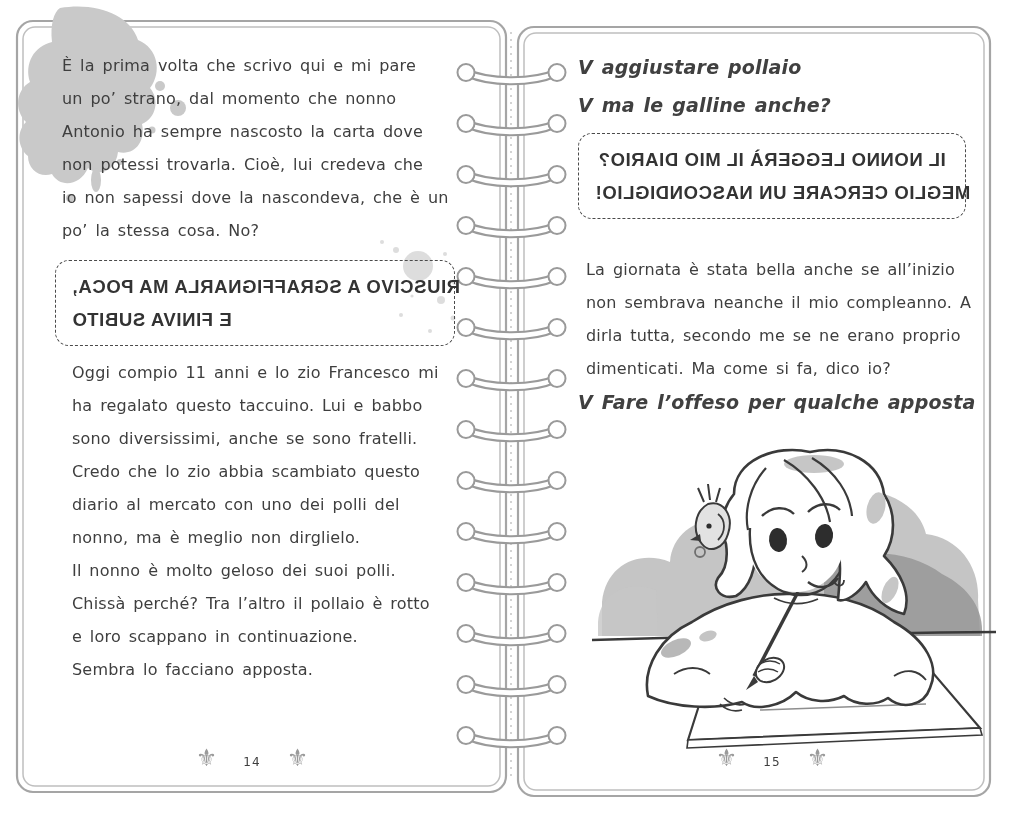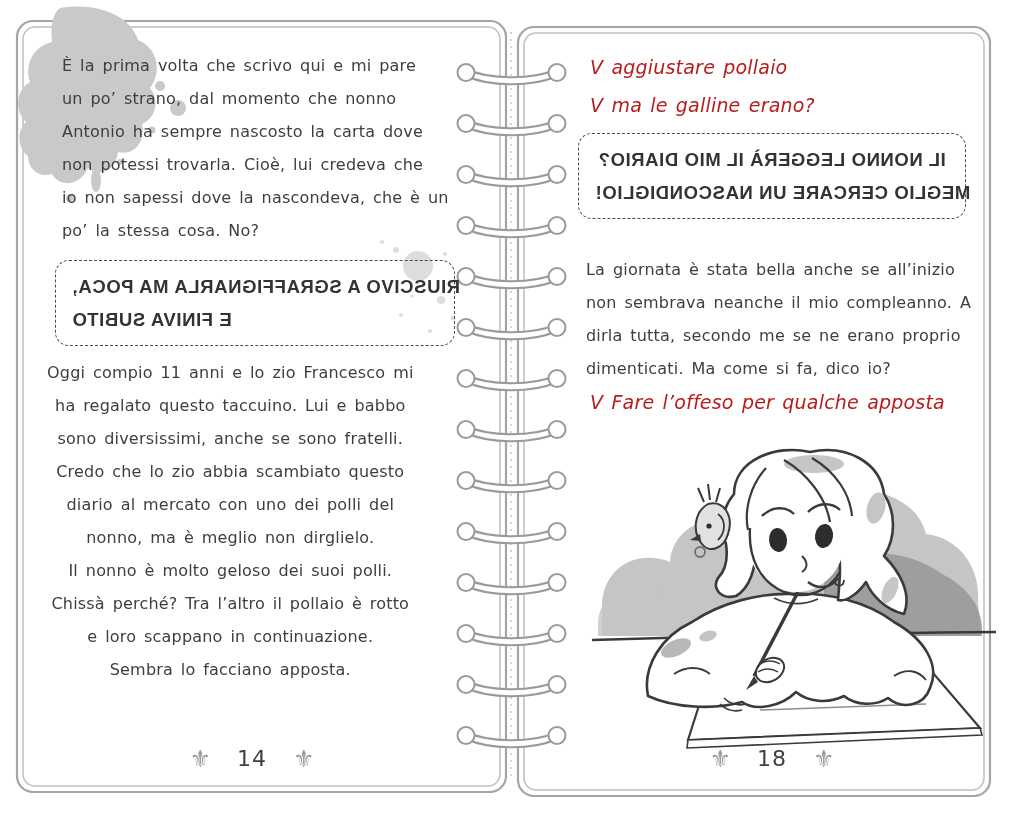--- a/index.html
+++ b/index.html
@@ -2,34 +2,34 @@
 <html><head>
 <meta charset="utf-8">
 <style>
   html,body{margin:0;padding:0;background:#ffffff;}
   body{width:1024px;height:813px;position:relative;overflow:hidden;
        font-family:"DejaVu Sans",sans-serif;}
   .abs{position:absolute;}
   
   .hand{font-size:16px;line-height:33px;color:#3e3e3e;letter-spacing:.2px;
         word-spacing:2.5px;white-space:pre;}
-  .vline{font-style:italic;font-weight:normal;font-size:19px;line-height:38px;
-         color:#b91c1c;letter-spacing:.2px;word-spacing:2px;white-space:pre;margin-left:12px;}
+  .vline{font-style:italic;font-weight:bold;font-size:19px;line-height:38px;
+         color:#404040;letter-spacing:.2px;word-spacing:2px;white-space:pre;}
   
   .mirror-box{border:1.7px dashed #4a4a4a;border-radius:14px;padding:9px 16px;
               box-sizing:border-box;background:transparent;}
   .mbline{display:block;width:fit-content;transform:scaleX(-1);
           font-family:"Liberation Sans",sans-serif;font-weight:bold;
           font-size:18.5px;line-height:33px;letter-spacing:.6px;color:#333;
           white-space:pre;}
   .mirror-box.center .mbline{margin:0 auto;}
   
   .footer{display:flex;align-items:center;justify-content:center;gap:26px;}
   .fleur{font-size:24px;color:#9a9a9a;line-height:1;font-family:"DejaVu Sans",sans-serif;}
-  .pnum{font-size:22px;color:#3e3e3e;letter-spacing:1px;}
+  .pnum{font-size:12px;color:#3e3e3e;letter-spacing:1px;margin-top:8px;}
 </style>
 </head>
 <body>
 
 <svg class="abs" style="left:0;top:0" width="1024" height="813" viewBox="0 0 1024 813">
   <defs>
     <g id="ring">
       <path d="M466,-2 C490,9 533,9 557,-2 L557,5 C533,16 490,16 466,5 Z" fill="#fff" stroke="#9a9a9a" stroke-width="2"></path>
       <circle cx="466" cy="1.5" r="8.5" fill="#fff" stroke="#9a9a9a" stroke-width="2"></circle>
       <circle cx="557" cy="1.5" r="8.5" fill="#fff" stroke="#9a9a9a" stroke-width="2"></circle>
@@ -97,39 +97,39 @@
 Antonio ha sempre nascosto la carta dove
 non potessi trovarla. Cioè, lui credeva che
 io non sapessi dove la nascondeva, che è un
 po’ la stessa cosa. No?</div>
 
 <div class="abs mirror-box" style="left:55px;top:260px;width:400px;">
   <span class="mbline">RIUSCIVO A SGRAFFIGNARLA MA POCA,</span>
   <span class="mbline">E FINIVA SUBITO</span>
 </div>
 
-<div class="abs hand" style="left:47px;top:356px;text-align:center;">Oggi compio 11 anni e lo zio Francesco mi
+<div class="abs hand" style="left:72px;top:356px;">Oggi compio 11 anni e lo zio Francesco mi
 ha regalato questo taccuino. Lui e babbo
 sono diversissimi, anche se sono fratelli.
 Credo che lo zio abbia scambiato questo
 diario al mercato con uno dei polli del
 nonno, ma è meglio non dirglielo.
 Il nonno è molto geloso dei suoi polli.
 Chissà perché? Tra l’altro il pollaio è rotto
 e loro scappano in continuazione.
 Sembra lo facciano apposta.</div>
 
 <div class="abs footer" style="left:52px;top:746px;width:400px;">
   <span class="fleur">⚜</span>
   <span class="pnum">14</span>
   <span class="fleur">⚜</span>
 </div>
 
 <div class="abs vline" style="left:578px;top:48px;">V aggiustare pollaio</div>
-<div class="abs vline" style="left:578px;top:86px;">V ma le galline erano?</div>
+<div class="abs vline" style="left:578px;top:86px;">V ma le galline anche?</div>
 
 <div class="abs mirror-box center" style="left:578px;top:133px;width:388px;">
   <span class="mbline">IL NONNO LEGGERÀ IL MIO DIARIO?</span>
   <span class="mbline">MEGLIO CERCARE UN NASCONDIGLIO!</span>
 </div>
 
 <div class="abs hand" style="left:586px;top:253px;">La giornata è stata bella anche se all’inizio
 non sembrava neanche il mio compleanno. A
 dirla tutta, secondo me se ne erano proprio
 dimenticati. Ma come si fa, dico io?</div>
@@ -188,15 +188,15 @@
     <path d="M116 60 L110 46 M122 58 L120 42 M128 60 L132 46" stroke="#3a3a3a" stroke-width="2" fill="none"></path>
     <circle cx="121" cy="84" r="2.6" fill="#2d2d2d"></circle>
     <path d="M112 92 L102 98 L113 99 Z" fill="#3a3a3a"></path>
     <path d="M130 72 C138 78 138 90 130 98" stroke="#3a3a3a" stroke-width="1.8" fill="none"></path>
     <circle cx="112" cy="110" r="5" fill="none" stroke="#6f6f6f" stroke-width="1.8"></circle>
   </g>
 </svg>
 
 <div class="abs footer" style="left:572px;top:746px;width:400px;">
   <span class="fleur">⚜</span>
-  <span class="pnum">18</span>
+  <span class="pnum">15</span>
   <span class="fleur">⚜</span>
 </div>
 
 </body></html>

